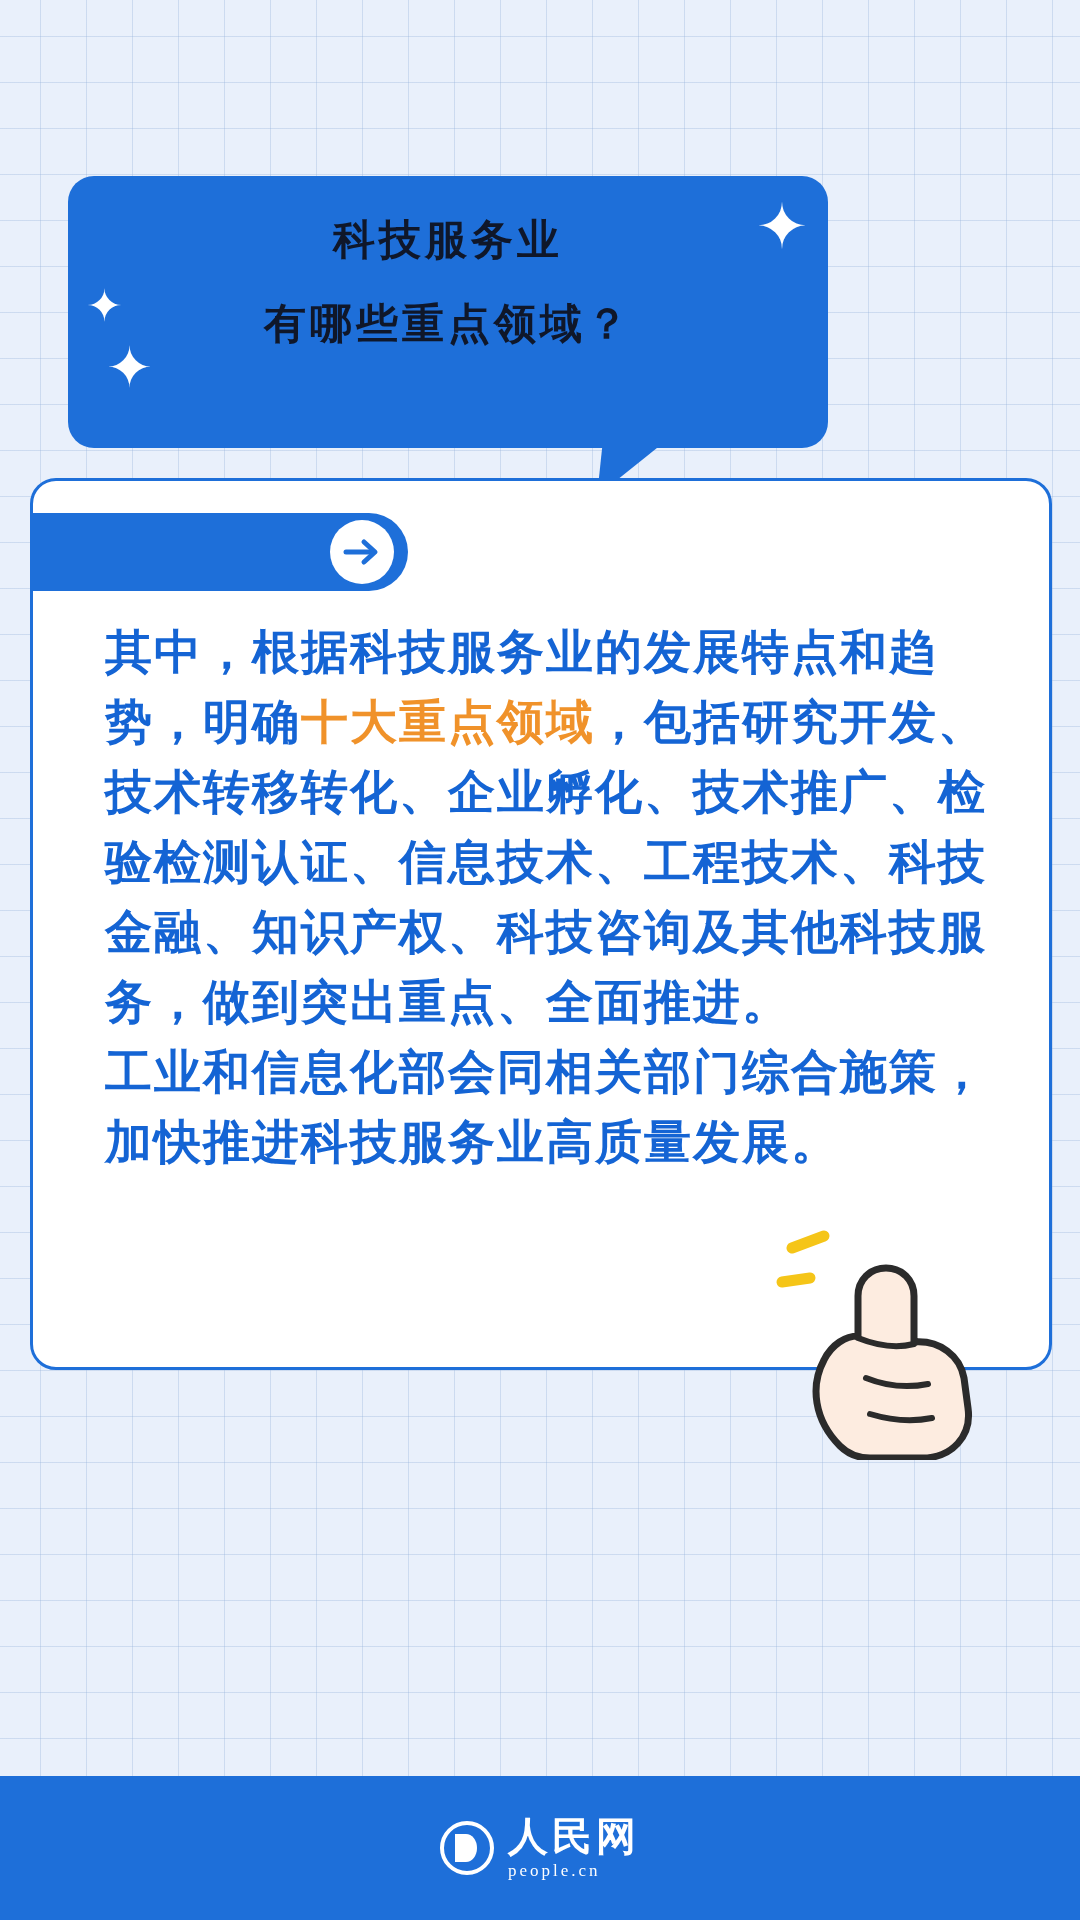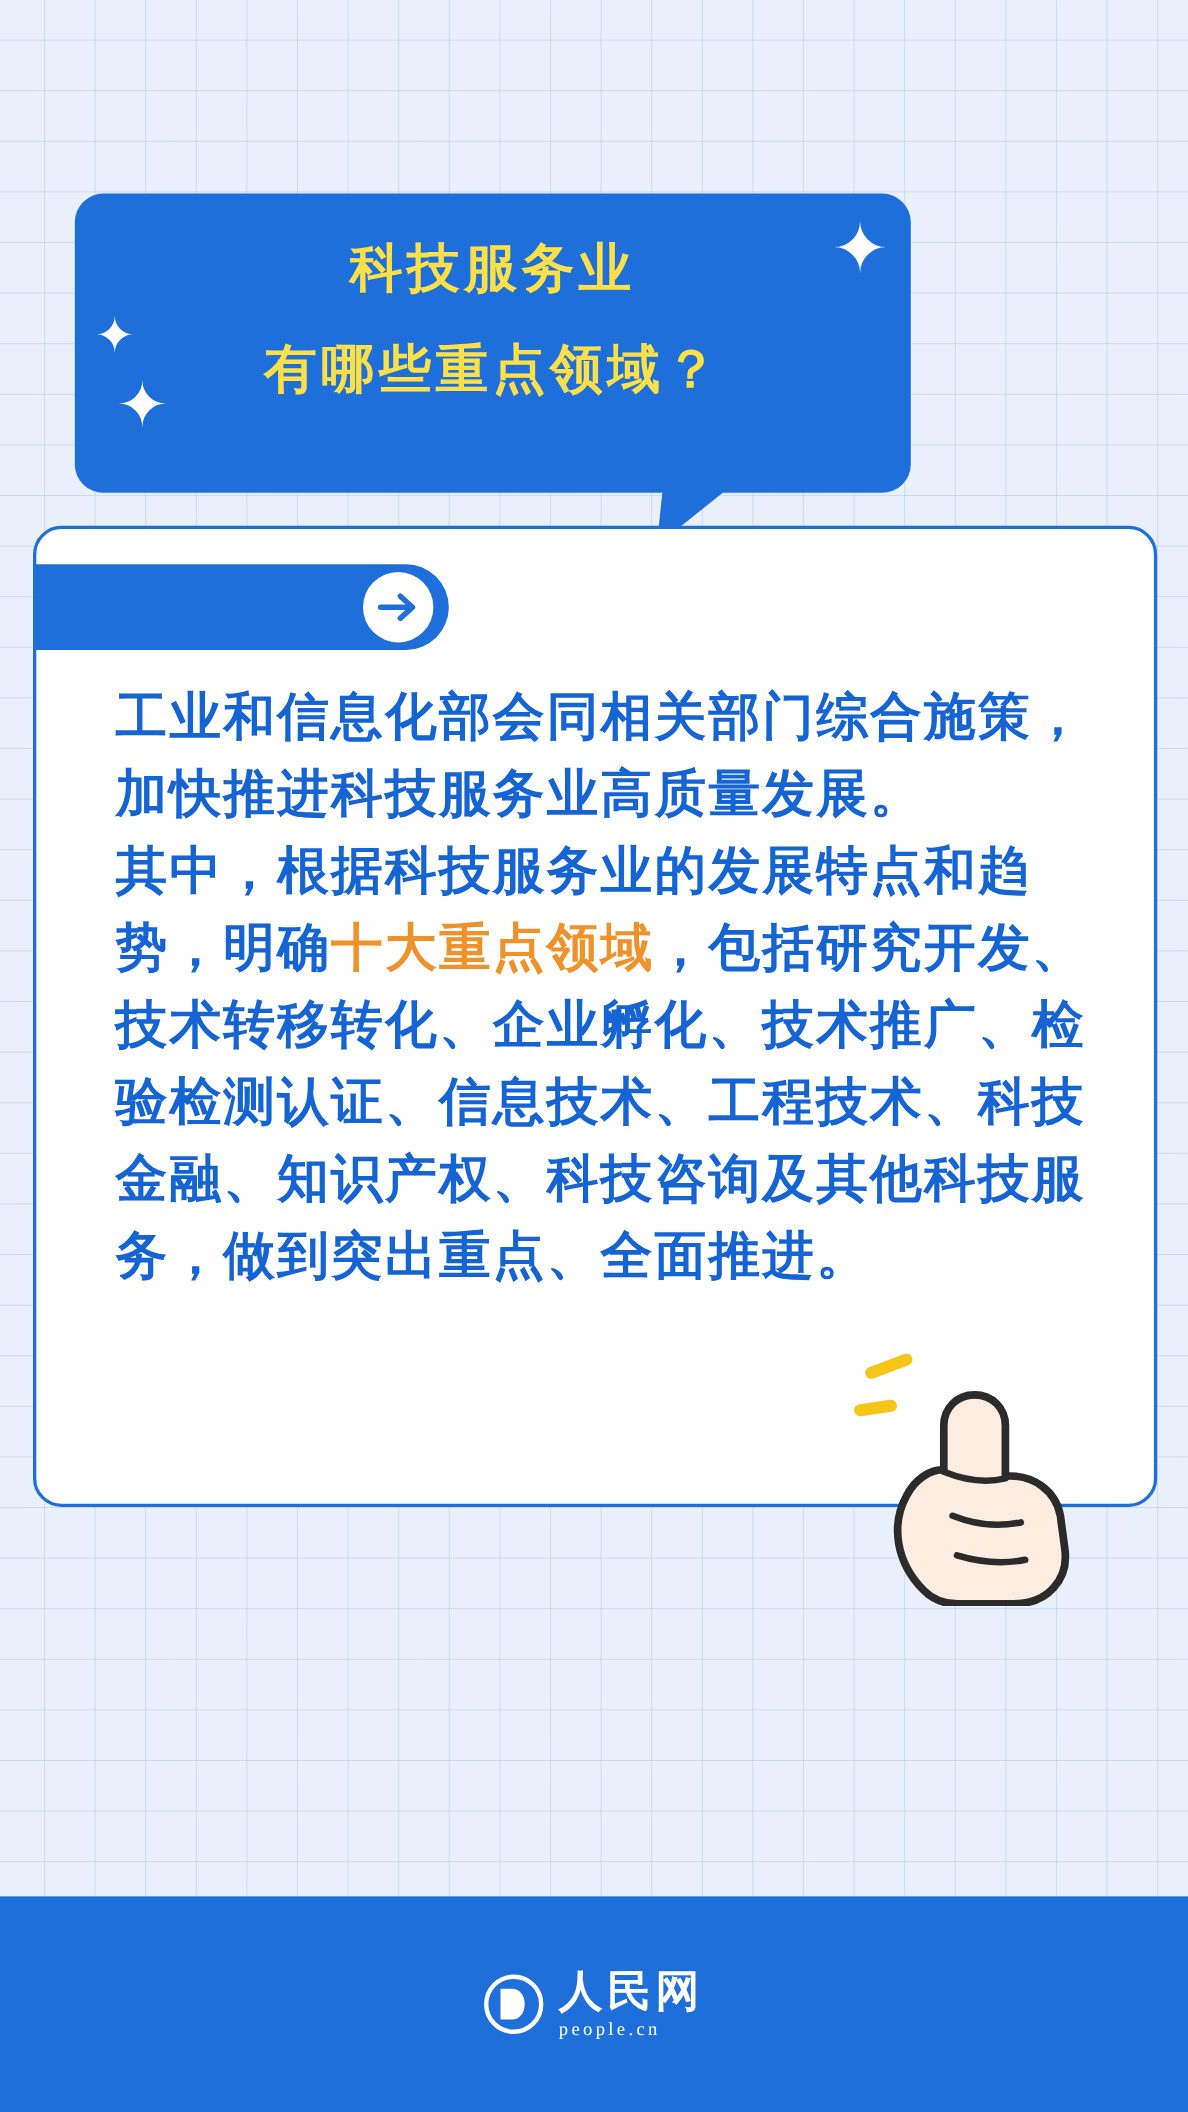--- a/index.html
+++ b/index.html
@@ -45,22 +45,22 @@
     top: 440px;
     width: 0;
     height: 0;
     border-left: 64px solid #1e6fd9;
     border-bottom: 56px solid transparent;
     border-top: 0 solid transparent;
     transform: skewX(-6deg);
   }
   .bubble h1 {
     margin: 0;
-    color: #fde047;
-    font-size: 48px;
+    color: #0f172a;
+    font-size: 42px;
     font-weight: bold;
     text-align: center;
     letter-spacing: 4px;
     font-family: "Liberation Serif", "DejaVu Serif", serif;
   }
   .bubble h1.line2 {
     margin-top: 28px;
   }
 
   
@@ -136,21 +136,21 @@
     height: 250px;
   }
   .hand svg { display: block; }
 
   
   .footer {
     position: absolute;
     left: 0;
     bottom: 0;
     width: 1080px;
-    height: 196px;
+    height: 144px;
     background: #1e6fd9;
     display: flex;
     align-items: center;
     justify-content: center;
   }
   .logo-wrap {
     display: flex;
     align-items: center;
     gap: 14px;
   }
@@ -213,24 +213,24 @@
       <div class="arrow-circle">
         <svg width="38" height="30" viewBox="0 0 38 30" aria-hidden="true">
           <line x1="3" y1="15" x2="30" y2="15" stroke="#1e6fd9" stroke-width="5" stroke-linecap="round"></line>
           <polyline points="21,5 32,15 21,25" fill="none" stroke="#1e6fd9" stroke-width="5" stroke-linecap="round" stroke-linejoin="round"></polyline>
         </svg>
       </div>
     </div>
 
     <div class="body-text">
       <p>
-        <span>工业和信息化部会同相关部门综合施策，加快推进科技服务业高质量发展。</span>
+        <span>其中，根据科技服务业的发展特点和趋势，明确</span><span class="hl">十大重点领域</span><span>，包括研究开发、技术转移转化、企业孵化、技术推广、检验检测认证、信息技术、工程技术、科技金融、知识产权、科技咨询及其他科技服务，做到突出重点、全面推进。</span>
       </p>
       <p>
-        <span>其中，根据科技服务业的发展特点和趋势，明确</span><span class="hl">十大重点领域</span><span>，包括研究开发、技术转移转化、企业孵化、技术推广、检验检测认证、信息技术、工程技术、科技金融、知识产权、科技咨询及其他科技服务，做到突出重点、全面推进。</span>
+        <span>工业和信息化部会同相关部门综合施策，加快推进科技服务业高质量发展。</span>
       </p>
     </div>
   </div>
 
   <div class="hand">
     <svg width="260" height="250" viewBox="0 0 260 250" aria-hidden="true">
 
       <g stroke="#f5c518" stroke-width="11" stroke-linecap="round">
         <line x1="30" y1="38" x2="62" y2="26"></line>
         <line x1="20" y1="72" x2="48" y2="68"></line>

